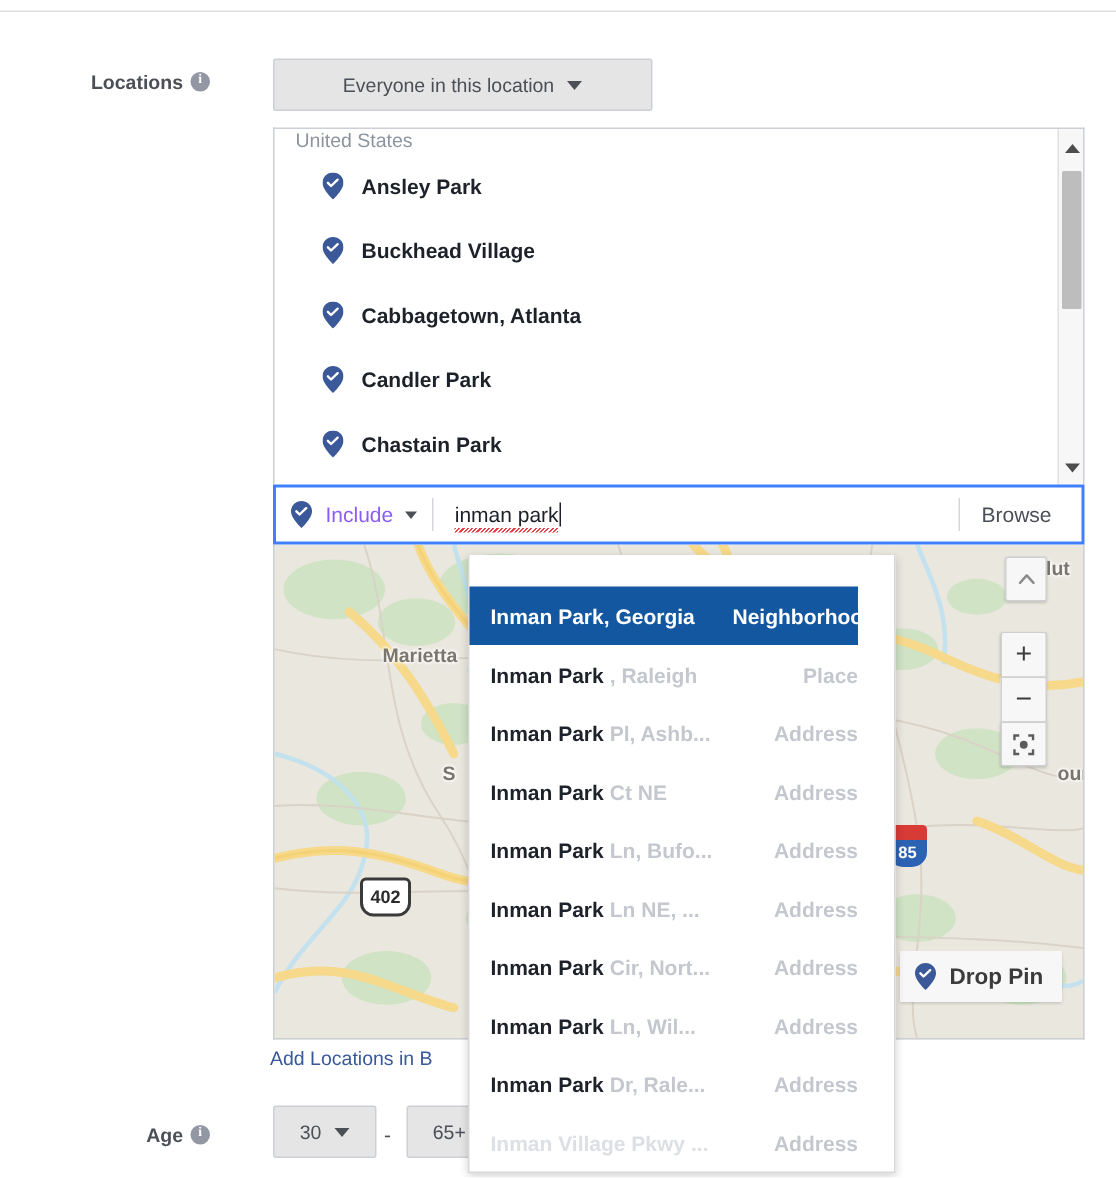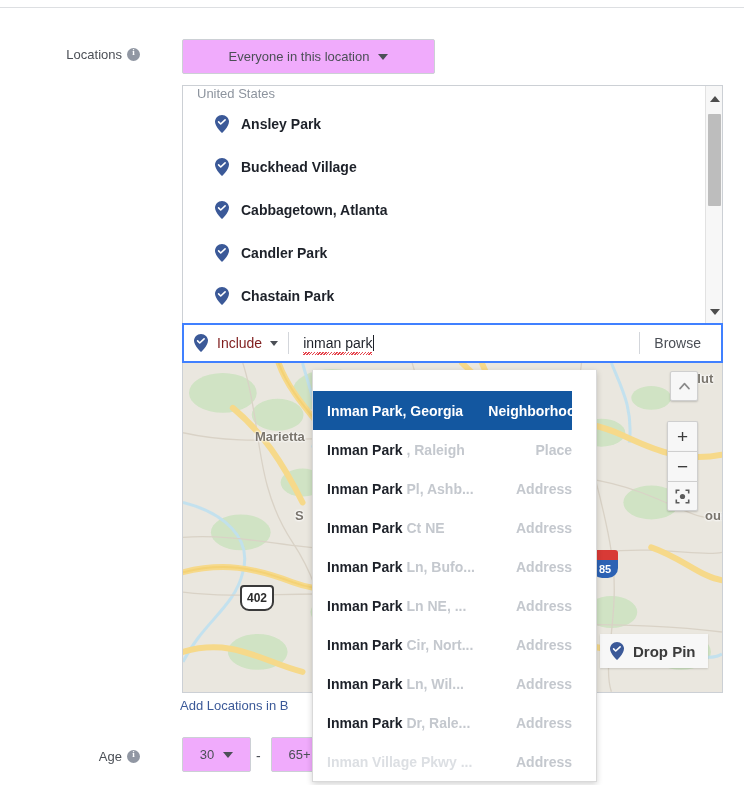--- a/index.html
+++ b/index.html
@@ -13,37 +13,37 @@
   #root { position: relative; width: 744px; height: 785px; overflow: hidden; background:#fff; }
 
   .top-divider {
     position: absolute; left: 0; top: 7px; width: 744px; height: 1px;
     background: #dddfe2;
   }
 
   
   .field-label {
     position: absolute;
-    font-size: 13px; font-weight: normal; color: #4b4f56;
+    font-size: 13px; font-weight: bold; color: #4b4f56;
     text-align: right; white-space: nowrap;
   }
   .info-icon {
     display: inline-block; width: 13px; height: 13px; border-radius: 50%;
     background: #9197a3; color: #fff; position: relative; top: 2px;
     margin-left: 5px; vertical-align: baseline;
   }
   .info-icon::after {
     content: "i"; position: absolute; left: 0; right: 0; top: -1px;
     text-align: center; font-size: 9px; font-weight: bold;
     font-family: "Liberation Serif", serif; color: #fff;
   }
 
   
   .sel-btn {
-    position: absolute; background: #f0abfc;
+    position: absolute; background: #e5e5e5;
     border: 1px solid #ccd0d5; border-radius: 2px;
     font-size: 13px; color: #4b4f56;
     display: flex; align-items: center; justify-content: center;
     cursor: pointer; white-space: nowrap;
   }
   .caret {
     display: inline-block; width: 0; height: 0; margin-left: 9px;
     border-left: 5px solid transparent; border-right: 5px solid transparent;
     border-top: 6px solid #4b4f56;
   }
@@ -94,21 +94,21 @@
 
   
   .search-row {
     position: absolute; left: 182px; top: 323px; width: 541px; height: 40px;
     background: #fff; border: 2px solid #4080ff; display: flex; align-items: center;
   }
   .include-box {
     display: flex; align-items: center; height: 100%;
     padding: 0 10px 0 10px; cursor: pointer;
   }
-  .include-box .txt { font-size: 14px; color: #7f1d1d; margin-left: 9px; text-align: center; }
+  .include-box .txt { font-size: 14px; color: #8b5cf6; margin-left: 9px; text-align: center; }
   .vsep { width: 1px; height: 22px; background: #d3d6db; }
   .search-input {
     flex: 1; border: none; outline: none; font-size: 14px; color: #1d2129;
     padding: 0 0 0 14px; height: 100%; background: transparent;
     font-family: "Liberation Sans", sans-serif;
   }
   .spell { position: relative; }
   .spell::after {
     content: ""; position: absolute; left: 0; right: 0; bottom: -4px; height: 3px;
     background-image: repeating-linear-gradient(135deg, #e0202a 0 1px, transparent 1px 2px);

